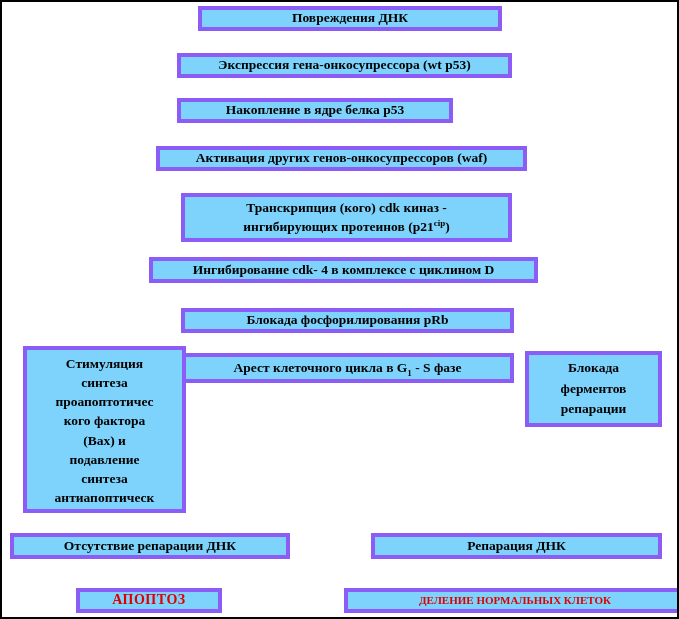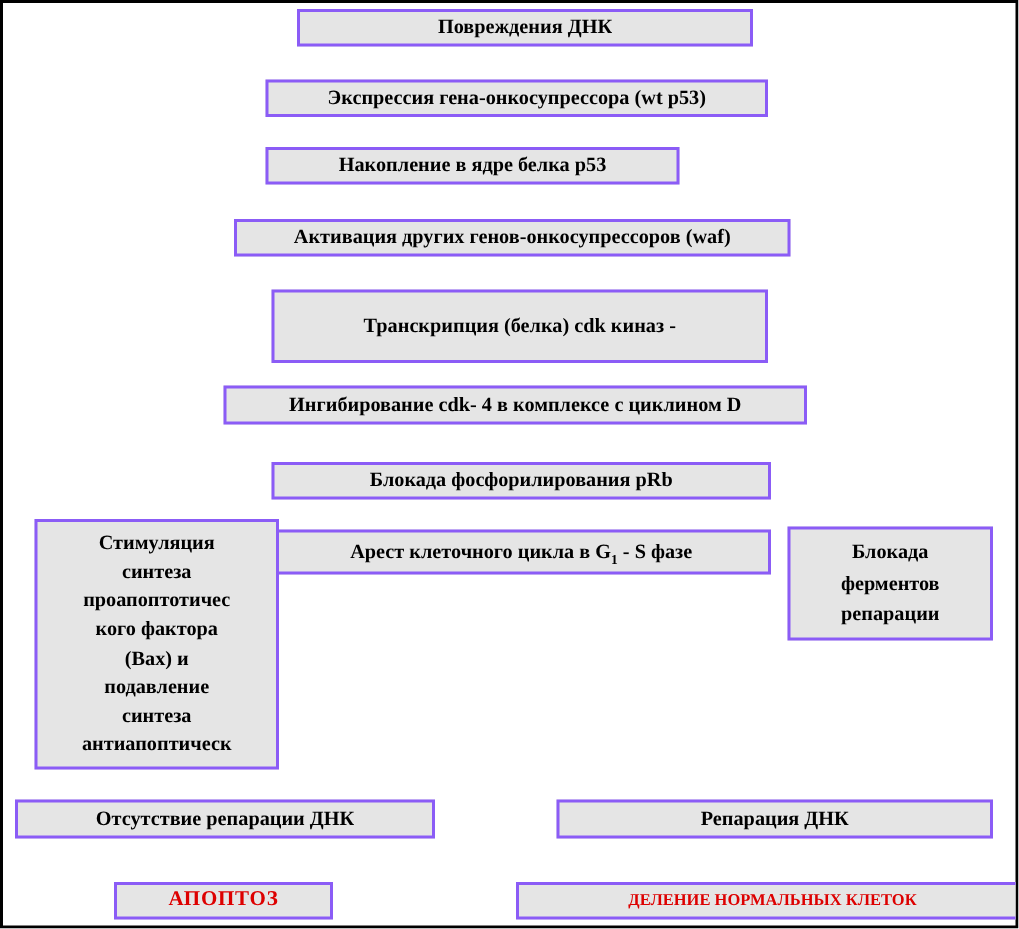--- a/index.html
+++ b/index.html
@@ -11,22 +11,22 @@
     background: #ffffff;
     border: 2px solid #000000;
     font-family: "Liberation Serif", serif;
     font-weight: bold;
     font-size: 13.5px;
     color: #000000;
     overflow: hidden;
   }
   .box {
     position: absolute;
-    border: 2px solid #8b5cf6;
-    background: #e5e5e5;
+    border: 4px solid #8b5cf6;
+    background: #7dd3fc;
     display: flex;
     flex-direction: column;
     align-items: center;
     justify-content: center;
     text-align: center;
     line-height: 1.35;
     padding: 1px 4px;
   }
   .line { white-space: nowrap; }
   sup { font-size: 9px; vertical-align: super; line-height: 0; }
@@ -62,21 +62,24 @@
 
   <div class="box b-accum">
     <span class="line">Накопление в ядре белка p53</span>
   </div>
 
   <div class="box b-activ">
     <span class="line">Активация других генов-онкосупрессоров (waf)</span>
   </div>
 
   <div class="box b-transcr">
-    <div class="line">Транскрипция  (белка)  cdk киназ -</div>
+    <div class="line">Транскрипция  (кого)  cdk киназ -</div>
+    <div class="line">
+      <span>ингибирующих  протеинов (p21</span><sup>cip</sup><span>)</span>
+    </div>
   </div>
 
   <div class="box b-inhib">
     <span class="line">Ингибирование  cdk- 4 в комплексе с циклином D</span>
   </div>
 
   <div class="box b-block">
     <span class="line">Блокада фосфорилирования pRb</span>
   </div>
 

